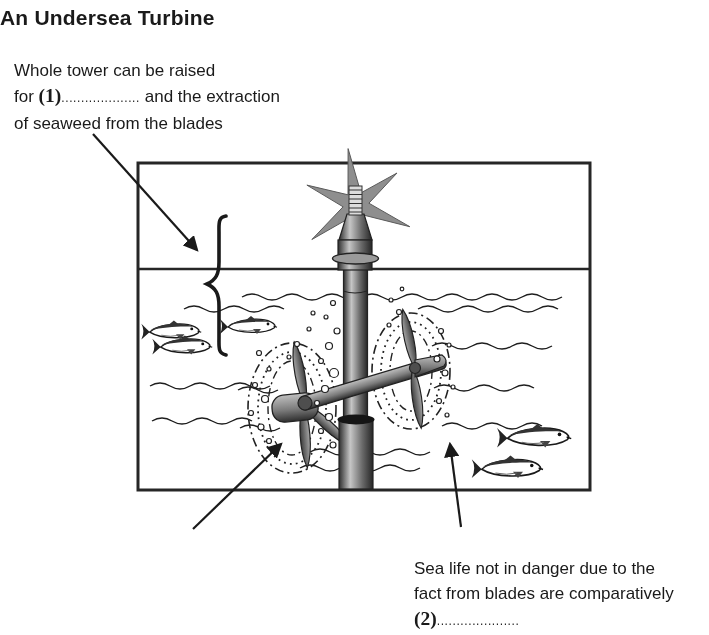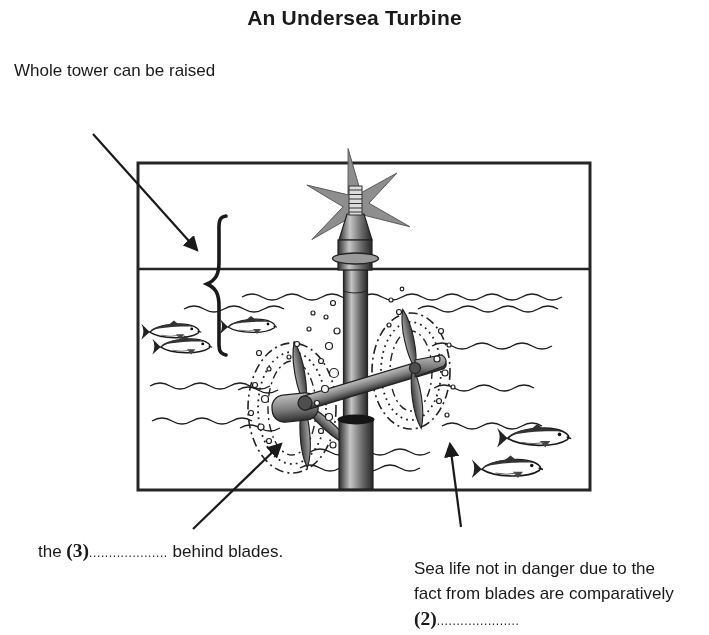--- a/index.html
+++ b/index.html
@@ -1,18 +1,18 @@
 <!DOCTYPE html>
 <html><head>
 <meta charset="utf-8">
 <style>
   html,body{margin:0;padding:0;background:#ffffff;}
   body{width:709px;height:635px;position:relative;overflow:hidden;
        font-family:"Liberation Sans", sans-serif;color:#1a1a1a;}
-  .title{position:absolute;top:6px;left:0;width:709px;text-align:center;
+  .title{position:absolute;top:6px;left:0;width:709px;text-align:left;
          font-size:21px;font-weight:bold;letter-spacing:.2px;}
   .ann{position:absolute;font-size:17px;line-height:25px;white-space:nowrap;}
   #ann-raise{left:14px;top:58px;}
   #ann-bubbles{left:38px;top:538px;}
   #ann-sealife{left:414px;top:556px;}
   .num{font-family:"Liberation Serif", serif;font-weight:bold;font-size:19.5px;}
   .dots{font-size:12px;letter-spacing:.6px;color:#222;}
   svg.scene{position:absolute;left:0;top:0;}
 </style>
 </head>
@@ -178,23 +178,24 @@
     <line x1="93" y1="134" x2="197" y2="250" marker-end="url(#ah)"></line>
     <line x1="193" y1="529" x2="281" y2="444" marker-end="url(#ah)"></line>
     <line x1="461" y1="527" x2="450" y2="444" marker-end="url(#ah)"></line>
   </g>
 </svg>
 
 <div class="title">An Undersea Turbine</div>
 
 <div class="ann" id="ann-raise">
   <div><span>Whole tower can be raised</span></div>
+  <div><span>for </span><span class="num">(1)</span><span class="dots">....................</span><span> and the extraction</span></div>
+  <div><span>of seaweed from the blades</span></div>
 </div>
 
 <div class="ann" id="ann-bubbles">
-  <div><span>the </span><span class="num">(3)</span><span class="dots">....................</span><span> behind blades.</span></div>
 </div>
 
 <div class="ann" id="ann-sealife">
   <div><span>Sea life not in danger due to the</span></div>
   <div><span>fact from blades are comparatively</span></div>
   <div><span class="num">(2)</span><span class="dots">.....................</span></div>
 </div>
 
 </body></html>

